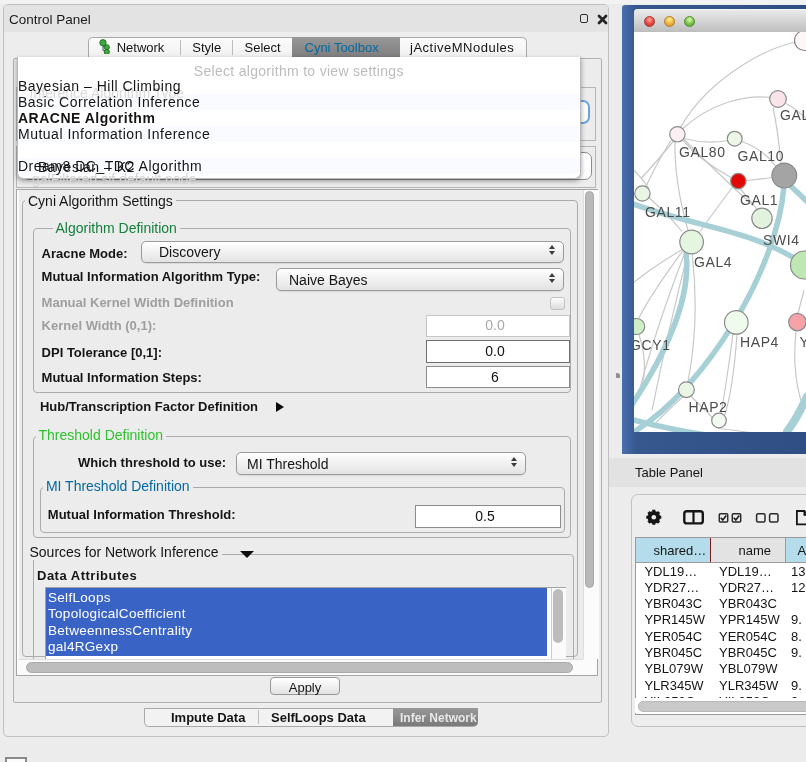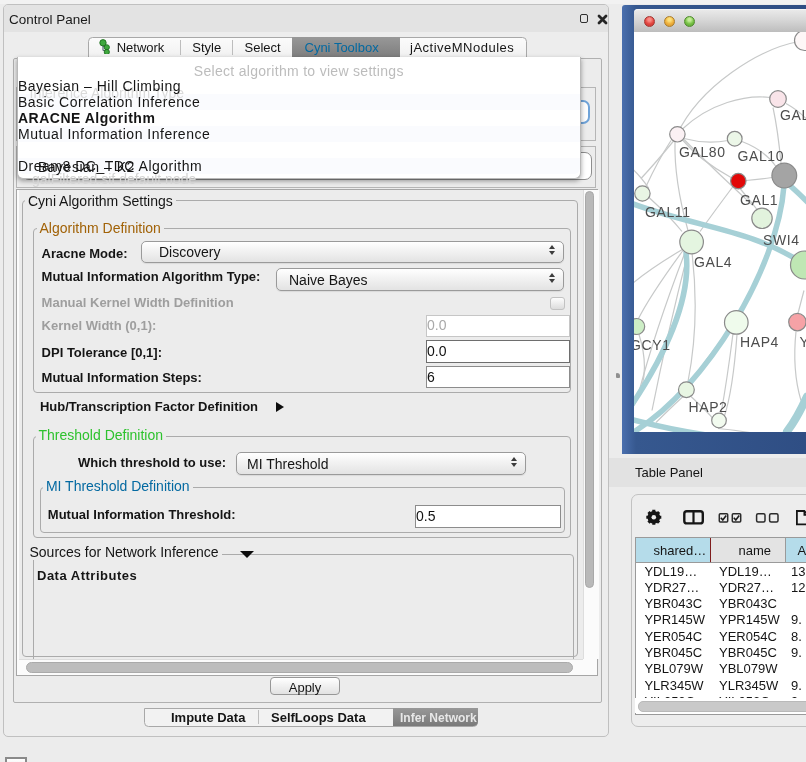--- a/index.html
+++ b/index.html
@@ -13,21 +13,21 @@
   .bold{font-weight:bold;}
   .gray{color:#9e9e9e;}
   
   .combo{position:absolute;border:1px solid #9a9a9a;border-radius:5px;
          background:linear-gradient(#ffffff,#f2f2f2 45%,#e3e3e3);
          box-shadow:0 1px 1px rgba(0,0,0,0.08);}
   .combo .ar{position:absolute;right:6px;width:8px;}
   .tri-up{width:0;height:0;border-left:3.5px solid transparent;border-right:3.5px solid transparent;border-bottom:4.5px solid #3c3c3c;}
   .tri-dn{width:0;height:0;border-left:3.5px solid transparent;border-right:3.5px solid transparent;border-top:4.5px solid #3c3c3c;margin-top:2px;}
   .field{position:absolute;background:#ffffff;border:1px solid #7d7d7d;
-         font-size:14px;color:#111;text-align:left;}
+         font-size:14px;color:#111;text-align:center;}
   .group{position:absolute;border:1px solid #ababab;border-radius:4px;}
 </style>
 </head>
 <body>
 <div id="app">
 
   <div class="abs" style="left:0;top:0;width:4px;height:2px;background:#6a6a6a;"></div>
   <div class="abs" style="left:0;top:0;width:806px;height:4px;background:#f2f2f2;z-index:0;"></div>
 
   <div class="abs" id="leftwin" style="left:3px;top:4px;width:604px;height:731px;background:#ededed;border:1px solid #c0c0c0;border-radius:5px;overflow:hidden;">
@@ -67,21 +67,21 @@
     <div class="abs" style="left:18px;top:147px;width:568px;height:25.5px;border:1px solid #8e8e8e;border-radius:7px;background:#ffffff;"></div>
     <div class="abs lbl t14" style="left:25px;top:156px;color:#333;">galFiltered.sif default node</div>
 
     <div class="abs" style="left:12px;top:183.5px;width:580px;height:485px;border:1px solid #a6a6a6;background:#fbfbfb;"></div>
     <div class="abs" id="viewport" style="left:14.5px;top:185px;width:564px;height:469px;background:#ececec;overflow:hidden;">
 
       <div class="group" style="left:3.5px;top:9.5px;width:554px;height:455px;"></div>
       <div class="abs lbl t14" style="left:6.5px;top:3px;background:#ececec;padding:0 3px;">Cyni Algorithm Settings</div>
 
       <div class="group" style="left:14.5px;top:37.5px;width:536px;height:163px;"></div>
-      <div class="abs lbl t14" style="left:18px;top:29.5px;background:#ececec;padding:0 3px;color:#a16207;">Algorithm Definition</div>
+      <div class="abs lbl t14" style="left:34px;top:29.5px;background:#ececec;padding:0 3px;color:#15803d;">Algorithm Definition</div>
 
       <div class="abs lbl bold" style="left:23.1px;top:55.8px;">Aracne Mode:</div>
       <div class="combo" style="left:122.5px;top:50.5px;width:421px;height:20.5px;">
         <div class="abs lbl t14" style="left:17px;top:2.5px;">Discovery</div>
         <div class="ar" style="top:3.5px;">
             <div class="tri-up"></div>
             <div class="tri-dn"></div>
           </div>
       </div>
 
@@ -126,20 +126,29 @@
 
       <div class="abs lbl bold" style="left:29.3px;top:316.7px;">Mutual Information Threshold:</div>
       <div class="field" style="left:396.5px;top:315px;width:138px;height:21px;border-color:#8c8c8c;padding-right:6px;line-height:21px;">0.5</div>
 
       <div class="group" style="left:14.5px;top:363.5px;width:539px;height:330px;"></div>
       <div class="abs lbl t14" style="left:8px;top:354px;background:#ececec;padding:0 3px;">Sources for Network Inference</div>
       <div class="abs" style="left:221.5px;top:360.5px;width:0;height:0;border-top:7.5px solid #0d0d0d;border-left:7px solid transparent;border-right:7px solid transparent;"></div>
 
       <div class="abs lbl bold" style="left:18.5px;top:377.5px;letter-spacing:0.5px;">Data Attributes</div>
 
+      <div class="abs" style="left:26px;top:397px;width:519.5px;height:75px;border:1px solid #a2a2a2;background:#ffffff;">
+        <div class="abs" style="left:0;top:-0.5px;width:501px;height:68.5px;background:#3a63c6;"></div>
+        <div class="abs lbl" style="left:2.5px;top:1.6px;color:#ffffff;font-size:13.5px;letter-spacing:0.3px;">SelfLoops</div>
+        <div class="abs lbl" style="left:2.5px;top:18.1px;color:#ffffff;font-size:13.5px;letter-spacing:0.3px;">TopologicalCoefficient</div>
+        <div class="abs lbl" style="left:2.5px;top:34.6px;color:#ffffff;font-size:13.5px;letter-spacing:0.3px;">BetweennessCentrality</div>
+        <div class="abs lbl" style="left:2.5px;top:51.1px;color:#ffffff;font-size:13.5px;letter-spacing:0.3px;">gal4RGexp</div>
+        <div class="abs" style="left:505.5px;top:0;width:14px;height:75px;background:#fafafa;border-left:1px solid #cccccc;"></div>
+        <div class="abs" style="left:507px;top:1px;width:10px;height:54px;background:#bcbcbc;border-radius:5px;"></div>
+      </div>
     </div>
 
     <div class="abs" style="left:579px;top:185px;width:15px;height:469px;background:#fbfbfb;border-left:1px solid #dddddd;"></div>
     <div class="abs" style="left:580.5px;top:185.5px;width:7px;height:395px;background:#b9b9b9;border:1px solid #a9a9a9;border-radius:5px;"></div>
 
     <div class="abs" style="left:14.5px;top:654px;width:564px;height:15px;background:#fbfbfb;border-top:1px solid #dddddd;"></div>
     <div class="abs" style="left:22px;top:657px;width:545px;height:9px;background:#bdbdbd;border:1px solid #aaaaaa;border-radius:6px;"></div>
 
     <div class="abs" style="left:266px;top:671.5px;width:68px;height:16.5px;background:linear-gradient(#ffffff,#ededed 60%,#e2e2e2);border:1px solid #979797;border-radius:4px;text-align:center;">
       <span class="lbl" style="position:relative;top:0.5px;">Apply</span>

